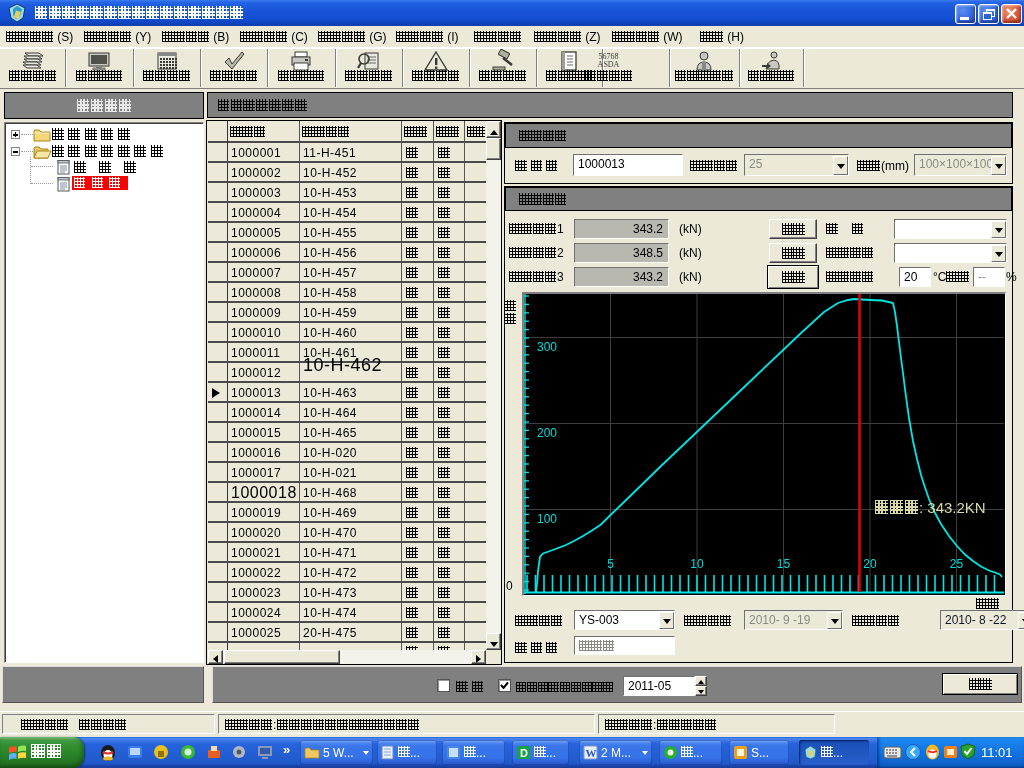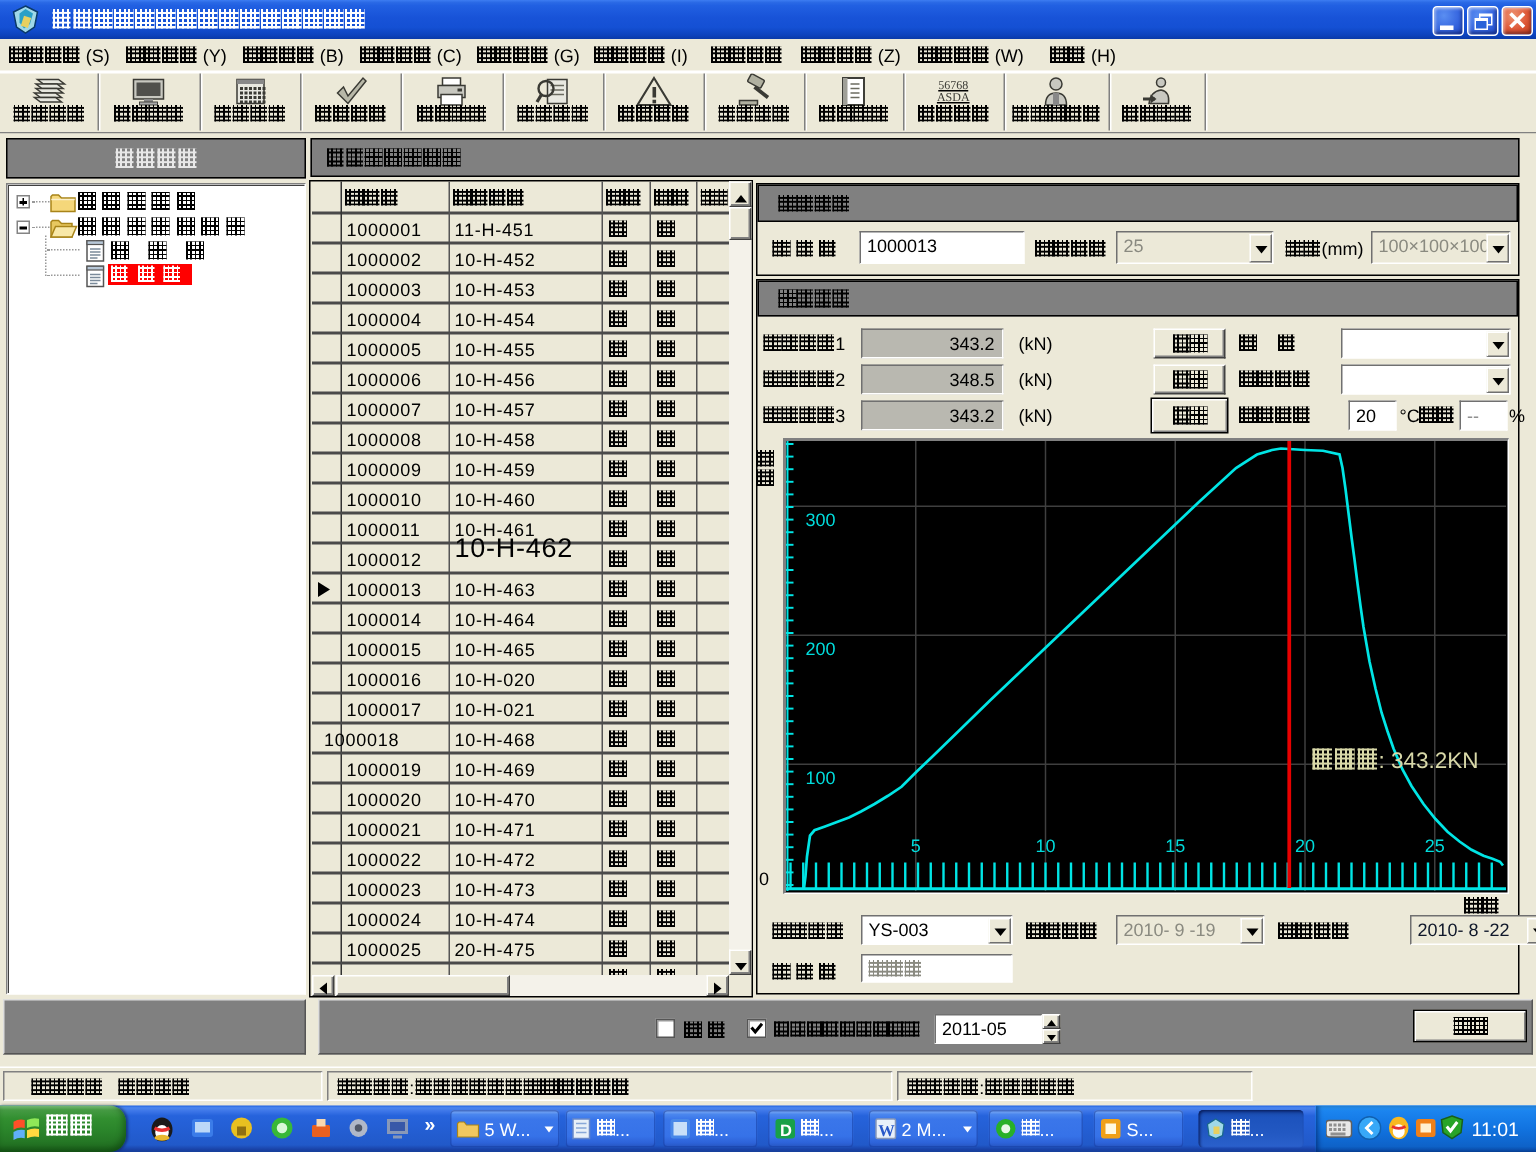--- a/index.html
+++ b/index.html
@@ -159,21 +159,21 @@
           <rect x="6" y="3" width="14" height="18" fill="#fff" stroke="#3a3a34" stroke-width="1.3"></rect>
           <rect x="6" y="3" width="3" height="18" fill="#a0a098"></rect>
           <line x1="11" y1="7" x2="17" y2="7" stroke="#6b6b60"></line>
           <line x1="11" y1="10" x2="17" y2="10" stroke="#6b6b60"></line>
           <line x1="11" y1="13" x2="17" y2="13" stroke="#6b6b60"></line>
           <line x1="11" y1="16" x2="17" y2="16" stroke="#6b6b60"></line>
         </svg></div>
       <div style="text-align:center;font-size:12px;line-height:13px;margin-top:1px;white-space:nowrap"><span class="g"></span><span class="g"></span><span class="g"></span><span class="g"></span></div>
     </div>
     <div class="ab" style="left:602px;top:49px;width:2px;height:38px;border-left:1px solid #808080;border-right:1px solid #fff"></div>
-    <div class="ab" style="left:602px;top:49px;width:67px;height:39px;text-decoration:underline;">
+    <div class="ab" style="left:575px;top:49px;width:67px;height:39px;">
       <div style="height:20px;text-align:center">
         <div style="font-family:'Liberation Serif',serif;font-size:8px;line-height:8px;color:#3a3a34;text-align:center;padding-top:4px">56768<br>ASDA</div>
       </div>
       <div style="text-align:center;font-size:12px;line-height:13px;margin-top:1px;white-space:nowrap"><span class="g"></span><span class="g"></span><span class="g"></span><span class="g"></span></div>
     </div>
     <div class="ab" style="left:669px;top:49px;width:2px;height:38px;border-left:1px solid #808080;border-right:1px solid #fff"></div>
     <div class="ab" style="left:669px;top:49px;width:70px;height:39px;">
       <div style="height:20px;text-align:center"><svg width="26" height="24" viewBox="0 0 26 24">
           <circle cx="13" cy="7" r="4" fill="#c8c8c0" stroke="#3a3a34"></circle>
           <path d="M6 21 Q6 13 13 13 Q20 13 20 21 Z" fill="#c8c8c0" stroke="#3a3a34"></path>
@@ -338,21 +338,21 @@
     <div class="ab" style="left:231px;top:446px;width:64px;height:14px;font-size:12px;line-height:14px;letter-spacing:0.5px">1000016</div>
     <div class="ab" style="left:303px;top:446px;width:95px;height:14px;font-size:12px;line-height:14px;letter-spacing:0.5px">10-H-020</div>
     <div class="ab" style="left:406px;top:446px;width:24px;height:14px;font-size:12px;line-height:14px"><span class="g"></span></div>
     <div class="ab" style="left:438px;top:446px;width:24px;height:14px;font-size:12px;line-height:14px"><span class="g"></span></div>
     <div class="ab" style="left:208px;top:481px;width:278px;height:2px;background:#4a4a4a"></div>
     <div class="ab" style="left:231px;top:466px;width:64px;height:14px;font-size:12px;line-height:14px;letter-spacing:0.5px">1000017</div>
     <div class="ab" style="left:303px;top:466px;width:95px;height:14px;font-size:12px;line-height:14px;letter-spacing:0.5px">10-H-021</div>
     <div class="ab" style="left:406px;top:466px;width:24px;height:14px;font-size:12px;line-height:14px"><span class="g"></span></div>
     <div class="ab" style="left:438px;top:466px;width:24px;height:14px;font-size:12px;line-height:14px"><span class="g"></span></div>
     <div class="ab" style="left:208px;top:501px;width:278px;height:2px;background:#4a4a4a"></div>
-    <div class="ab" style="left:216px;top:486px;width:64px;height:14px;font-size:12px;line-height:14px;letter-spacing:0.5px">1000018</div>
+    <div class="ab" style="left:231px;top:486px;width:64px;height:14px;font-size:16px;line-height:14px;letter-spacing:0.5px">1000018</div>
     <div class="ab" style="left:303px;top:486px;width:95px;height:14px;font-size:12px;line-height:14px;letter-spacing:0.5px">10-H-468</div>
     <div class="ab" style="left:406px;top:486px;width:24px;height:14px;font-size:12px;line-height:14px"><span class="g"></span></div>
     <div class="ab" style="left:438px;top:486px;width:24px;height:14px;font-size:12px;line-height:14px"><span class="g"></span></div>
     <div class="ab" style="left:208px;top:521px;width:278px;height:2px;background:#4a4a4a"></div>
     <div class="ab" style="left:231px;top:506px;width:64px;height:14px;font-size:12px;line-height:14px;letter-spacing:0.5px">1000019</div>
     <div class="ab" style="left:303px;top:506px;width:95px;height:14px;font-size:12px;line-height:14px;letter-spacing:0.5px">10-H-469</div>
     <div class="ab" style="left:406px;top:506px;width:24px;height:14px;font-size:12px;line-height:14px"><span class="g"></span></div>
     <div class="ab" style="left:438px;top:506px;width:24px;height:14px;font-size:12px;line-height:14px"><span class="g"></span></div>
     <div class="ab" style="left:208px;top:541px;width:278px;height:2px;background:#4a4a4a"></div>
     <div class="ab" style="left:231px;top:526px;width:64px;height:14px;font-size:12px;line-height:14px;letter-spacing:0.5px">1000020</div>

